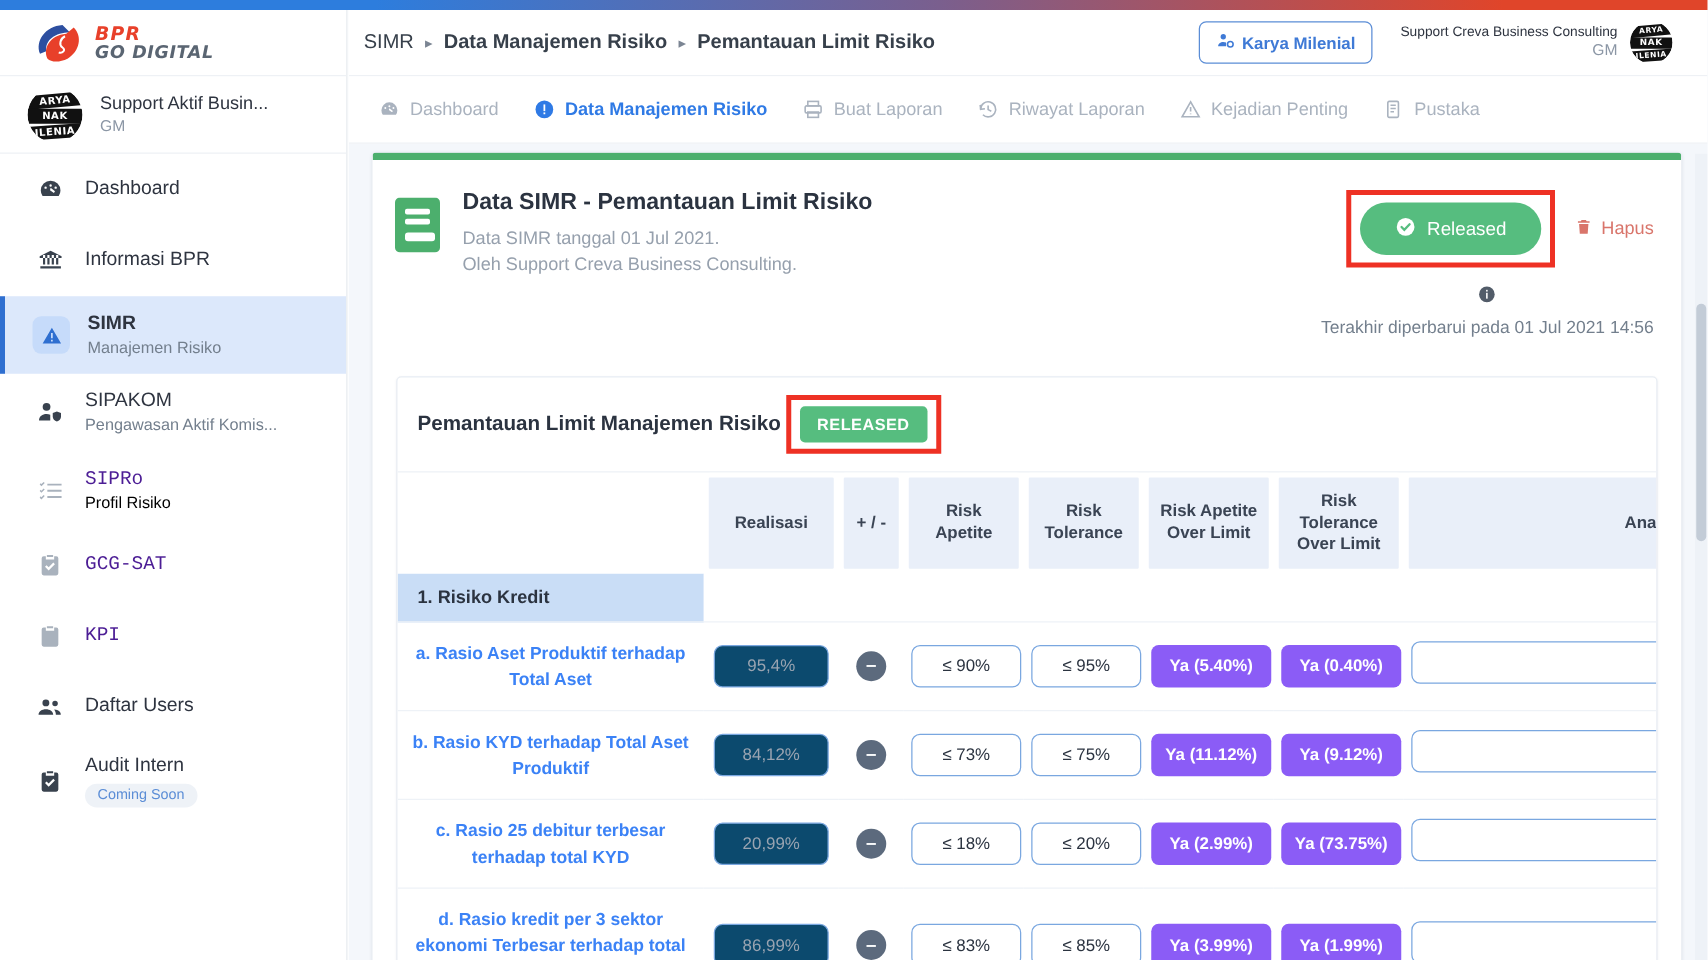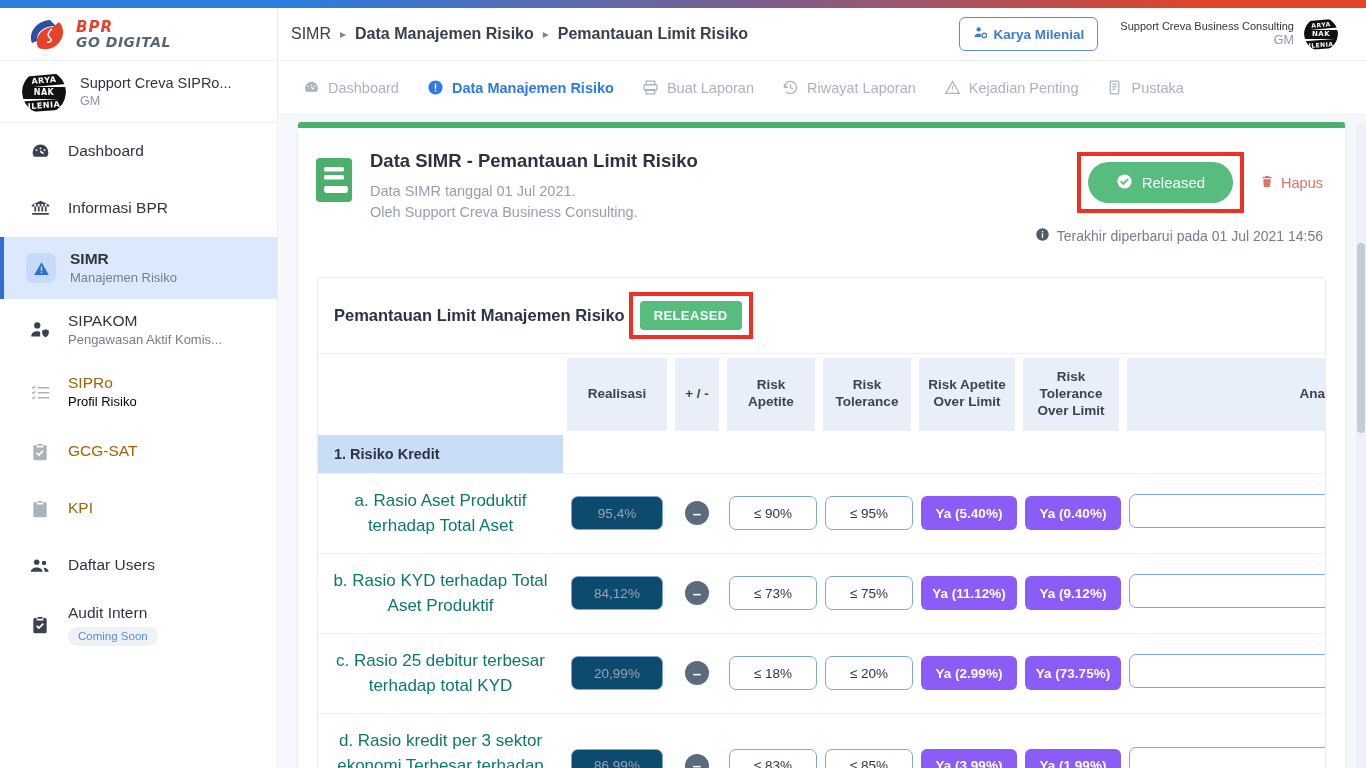--- a/index.html
+++ b/index.html
@@ -82,21 +82,21 @@
     width: 28px; flex: none; display: flex; align-items: center; justify-content: center;
     margin-right: 14px; color: #39424e;
   }
   .nav-ico.boxed {
     width: 30px; height: 30px; border-radius: 7px; background: #c6dbfa; color: #2f6fd0;
   }
   .nav-ico.muted { color: #a9b2bd; }
   .nav-txt { line-height: 1.18; }
   .nav-title { font-size: 15.5px; color: #2e3440; }
   .nav-title.bold { font-weight: 700; }
-  .nav-title.muted { color: #a16207; }
+  .nav-title.muted { color: #4c1d95; font-family: Liberation Mono, monospace; }
   .nav-sub { font-size: 13px; color: #737f8d; margin-top: 2px; }
   .nav-sub.muted { color: #000000; }
   .soon-pill {
     display: inline-block; margin-top: 5px;
     background: #eef2f7; color: #5b8dd6;
     font-size: 11.5px; padding: 3px 10px; border-radius: 10px;
   }
 
   
   #main {
@@ -162,21 +162,21 @@
     display: inline-flex; align-items: center; gap: 9px;
     background: #56bd7f; color: #fff; border: none; border-radius: 22px;
     padding: 11px 28px; font-size: 15px; cursor: pointer; line-height: 1;
   }
   .btn-hapus {
     display: inline-flex; align-items: center; gap: 7px; margin-left: 16px;
     color: #d9756b; font-size: 14.5px; cursor: pointer;
   }
   .updated {
     margin-top: 14px; font-size: 14px; color: #737f8d;
-    display: flex; align-items: center; justify-content: flex-end; gap: 7px;
+    display: flex; align-items: center; justify-content: flex-end; gap: 7px; flex-direction: column;
   }
 
   
   #tablecard {
     margin: 32px 19px 0 19px; border: 1px solid #e8edf3; border-radius: 4px;
     box-shadow: 0 1px 2px rgba(20,40,70,.06); overflow: hidden; background: #fff;
   }
   #tabletitle {
     display: flex; align-items: center; gap: 0; padding: 14px 16px 14px 16px;
     border-bottom: 1px solid #edf1f6;
@@ -210,21 +210,21 @@
     padding: 11px 16px; border-bottom: 1px solid #eef2f7;
   }
   tr.group td.empty { background: #fff; }
 
   tr.datarow td {
     padding: 14px 6px; border-bottom: 1px solid #eef2f7; vertical-align: middle;
     text-align: center;
   }
   td.name {
     text-align: left; padding-left: 22px; padding-right: 6px;
-    font-size: 17px; font-weight: 400; color: #0f766e; line-height: 1.5;
+    font-size: 14px; font-weight: 700; color: #3b82f6; line-height: 1.5;
   }
   .inp {
     display: inline-flex; align-items: center; justify-content: center;
     border: 1px solid #7aa7e0; border-radius: 7px; height: 34px;
     font-size: 13.5px; background: #fff; color: #2b3340; white-space: nowrap;
   }
   .inp.readonly { background: #0c4a6e; color: #9aa4b1; width: 92px; }
   .inp.lim { width: 88px; }
   .inp.analisis { width: 100%; min-width: 300px; height: 34px; }
   .pm {
@@ -272,21 +272,21 @@
 
   <div id="userbox">
     <span class="avatar-km">
       <span class="km-inner">
         <span class="km-band km-b1">ARYA</span>
         <span class="km-band km-b2">NAK</span>
         <span class="km-band km-b3">ILENIA</span>
       </span>
     </span>
     <span>
-      <div class="user-name">Support Creva SIPRo...</div>
+      <div class="user-name">Support Aktif Busin...</div>
       <div class="user-role">GM</div>
     </span>
   </div>
 
   <div class="nav-item">
     <span class="nav-ico">
       <svg width="21" height="21" viewBox="0 0 24 24" fill="currentColor">
           <path d="M12 4a9 9 0 0 0-9 9 9 9 0 0 0 1.6 5.1h14.8A9 9 0 0 0 21 13a9 9 0 0 0-9-9Zm0 3.3a1.1 1.1 0 1 1 0 2.2 1.1 1.1 0 0 1 0-2.2Zm-4.6 2a1.1 1.1 0 1 1 0 2.2 1.1 1.1 0 0 1 0-2.2Zm9.2 0a1.1 1.1 0 1 1 0 2.2 1.1 1.1 0 0 1 0-2.2ZM12 10.6l4 3.2-1 1.4-3.6-2.4Z"></path>
         </svg>
     </span>

